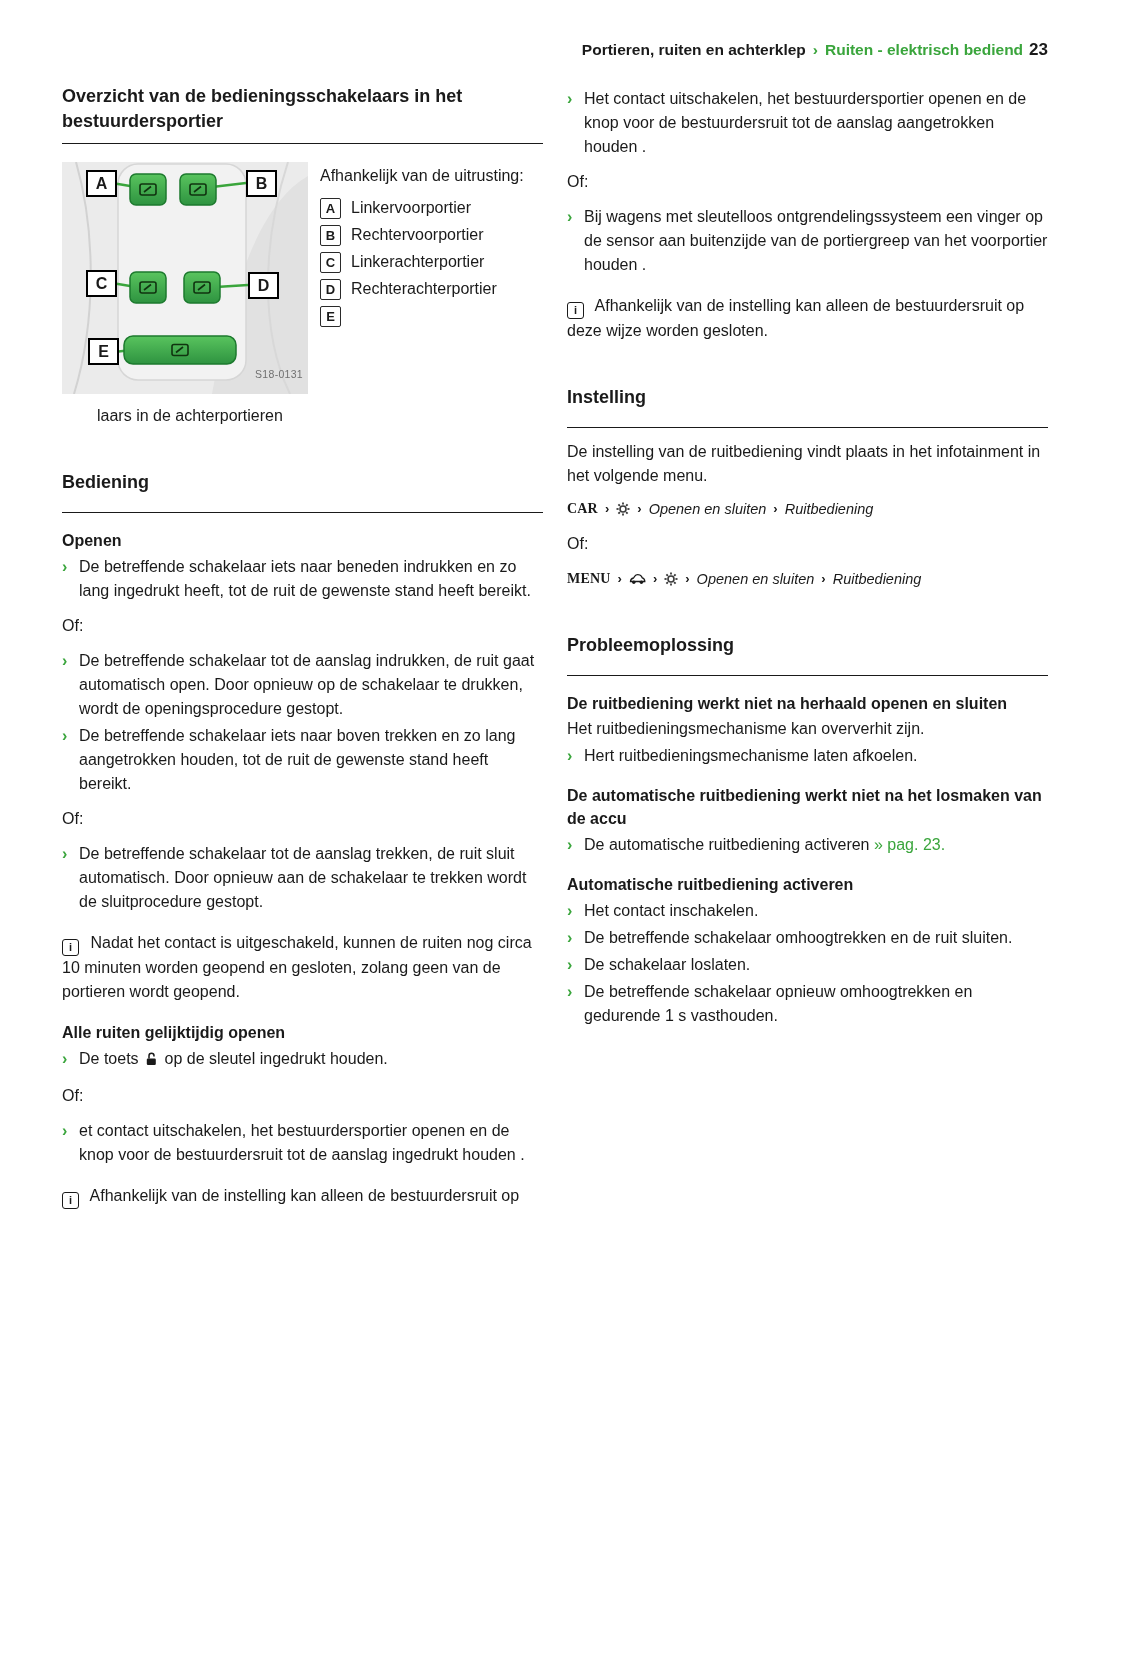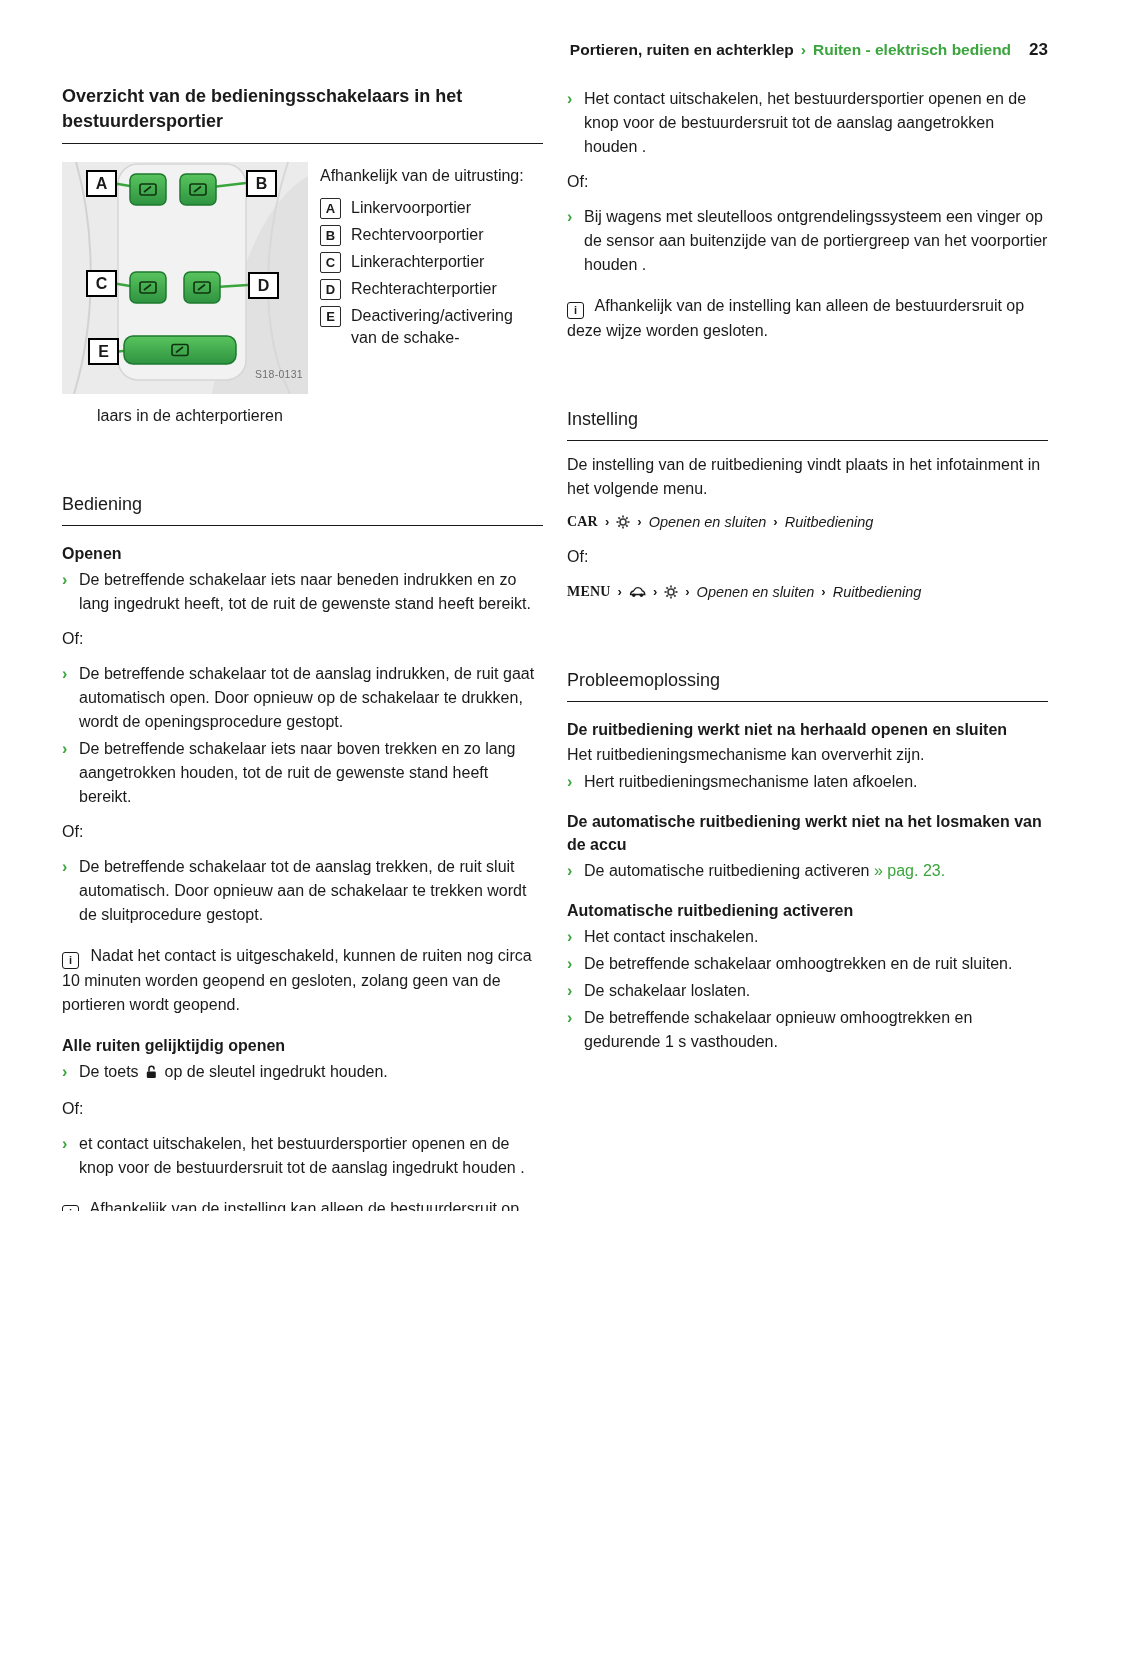--- a/index.html
+++ b/index.html
@@ -5,28 +5,28 @@
   :root { --green:#3aa53c; }
   * { margin:0; padding:0; box-sizing:border-box; }
   html, body { background:#ffffff; }
   body { font-family:"Liberation Sans", sans-serif; color:#1a1a1a; }
   .page { position:relative; width:1142px; height:1211px; background:#fff; padding:40px 94px 0 62px; overflow:hidden; }
 
   
   .page-header { display:flex; justify-content:flex-end; align-items:baseline; font-weight:bold; font-size:15.5px; margin-bottom:24px; }
   .bc-sep { color:var(--green); margin:0 7px; }
   .bc-section { color:var(--green); }
-  .page-num { font-size:17px; margin-left:18px; }
+  .page-num { font-size:17px; margin-left:6px; }
 
   
   .columns { display:flex; gap:24px; }
   .col { flex:1; min-width:0; font-size:16px; line-height:24px; }
 
   h1.doc { font-size:18px; line-height:25px; font-weight:bold; border-bottom:1.5px solid #1a1a1a; padding-bottom:9px; margin-bottom:18px; }
-  h2.doc { font-size:18px; line-height:24px; font-weight:normal; border-bottom:1.5px solid #1a1a1a; padding-bottom:9px; margin:64px 0 12px; }
+  h2.doc { font-size:18px; line-height:24px; font-weight:bold; border-bottom:1.5px solid #1a1a1a; padding-bottom:18px; margin:42px 0 12px; }
   h3.doc { font-size:16px; font-weight:bold; margin:16px 0 2px; line-height:23px; }
 
   .bullet { display:flex; margin:3px 0; }
   .b-mark { color:var(--green); font-weight:bold; flex:0 0 17px; }
   .b-text { flex:1; }
   .of { margin:11px 0; }
   .note { margin:17px 0; }
   .info-icon { display:inline-block; width:17px; height:17px; border:1.3px solid #1a1a1a; border-radius:3px; text-align:center; line-height:14px; font-size:11px; font-weight:bold; margin-right:7px; vertical-align:-3px; }
   .xref { color:var(--green); text-decoration:none; cursor:pointer; }
 
@@ -140,21 +140,20 @@
           <div class="legend-item">
             <span class="keybox">C</span>
             <span class="legend-label">Linkerachterportier</span>
           </div>
           <div class="legend-item">
             <span class="keybox">D</span>
             <span class="legend-label">Rechterachterportier</span>
           </div>
           <div class="legend-item">
             <span class="keybox">E</span>
-            <span class="legend-label">Deactivering/activering van de schake-</span>
           </div>
         </div>
       </div>
       <p class="legend-cont">laars in de achterportieren</p>
 
       <h2 class="doc">Bediening</h2>
 
       <h3 class="doc">Openen</h3>
       <div class="bullet">
         <span class="b-mark">›</span>

